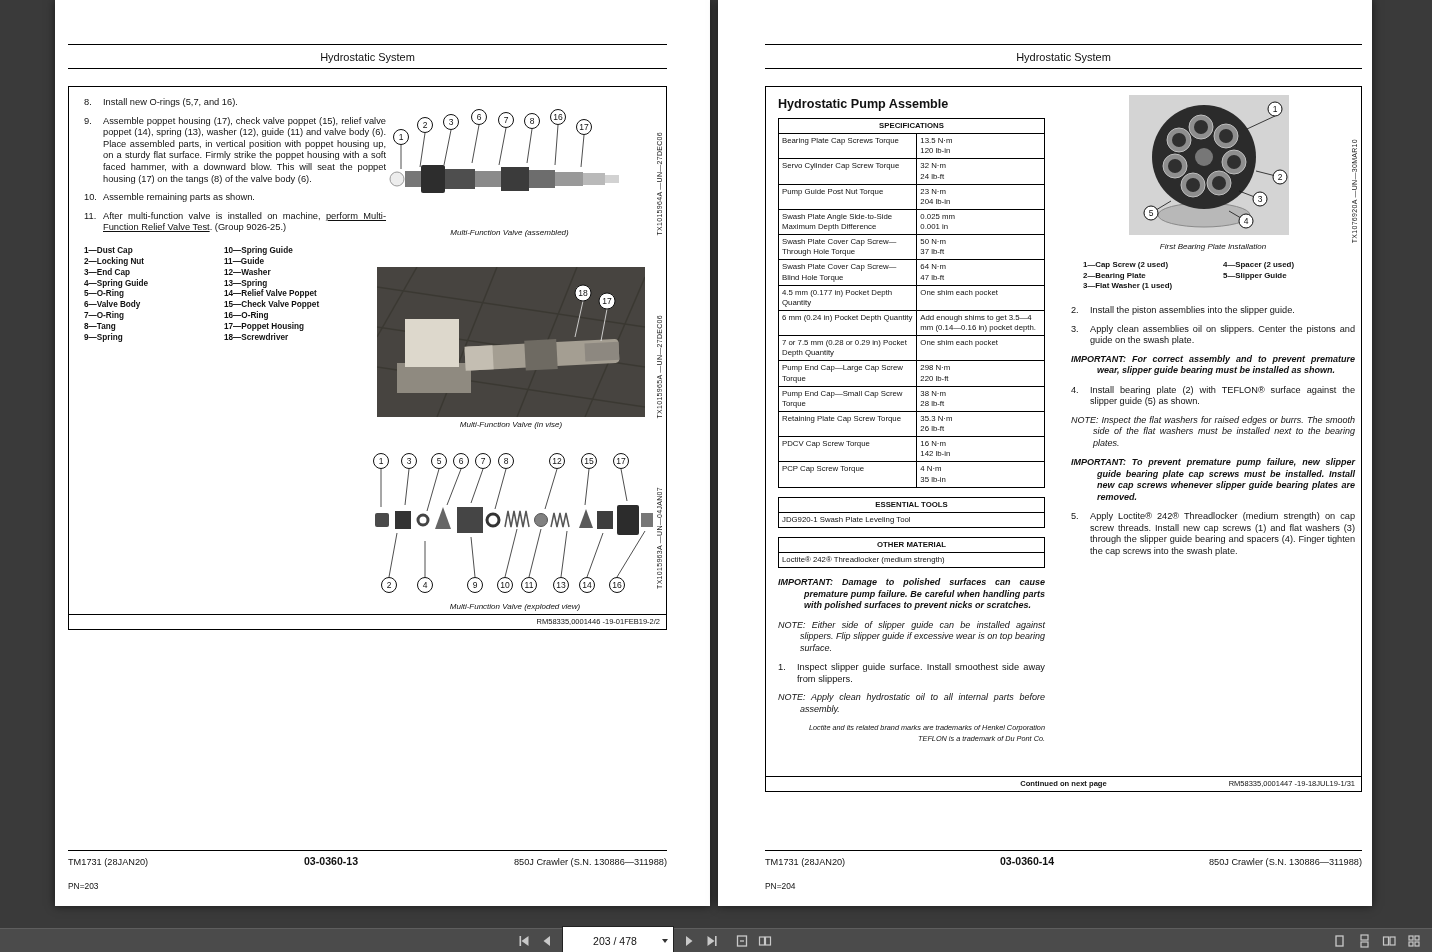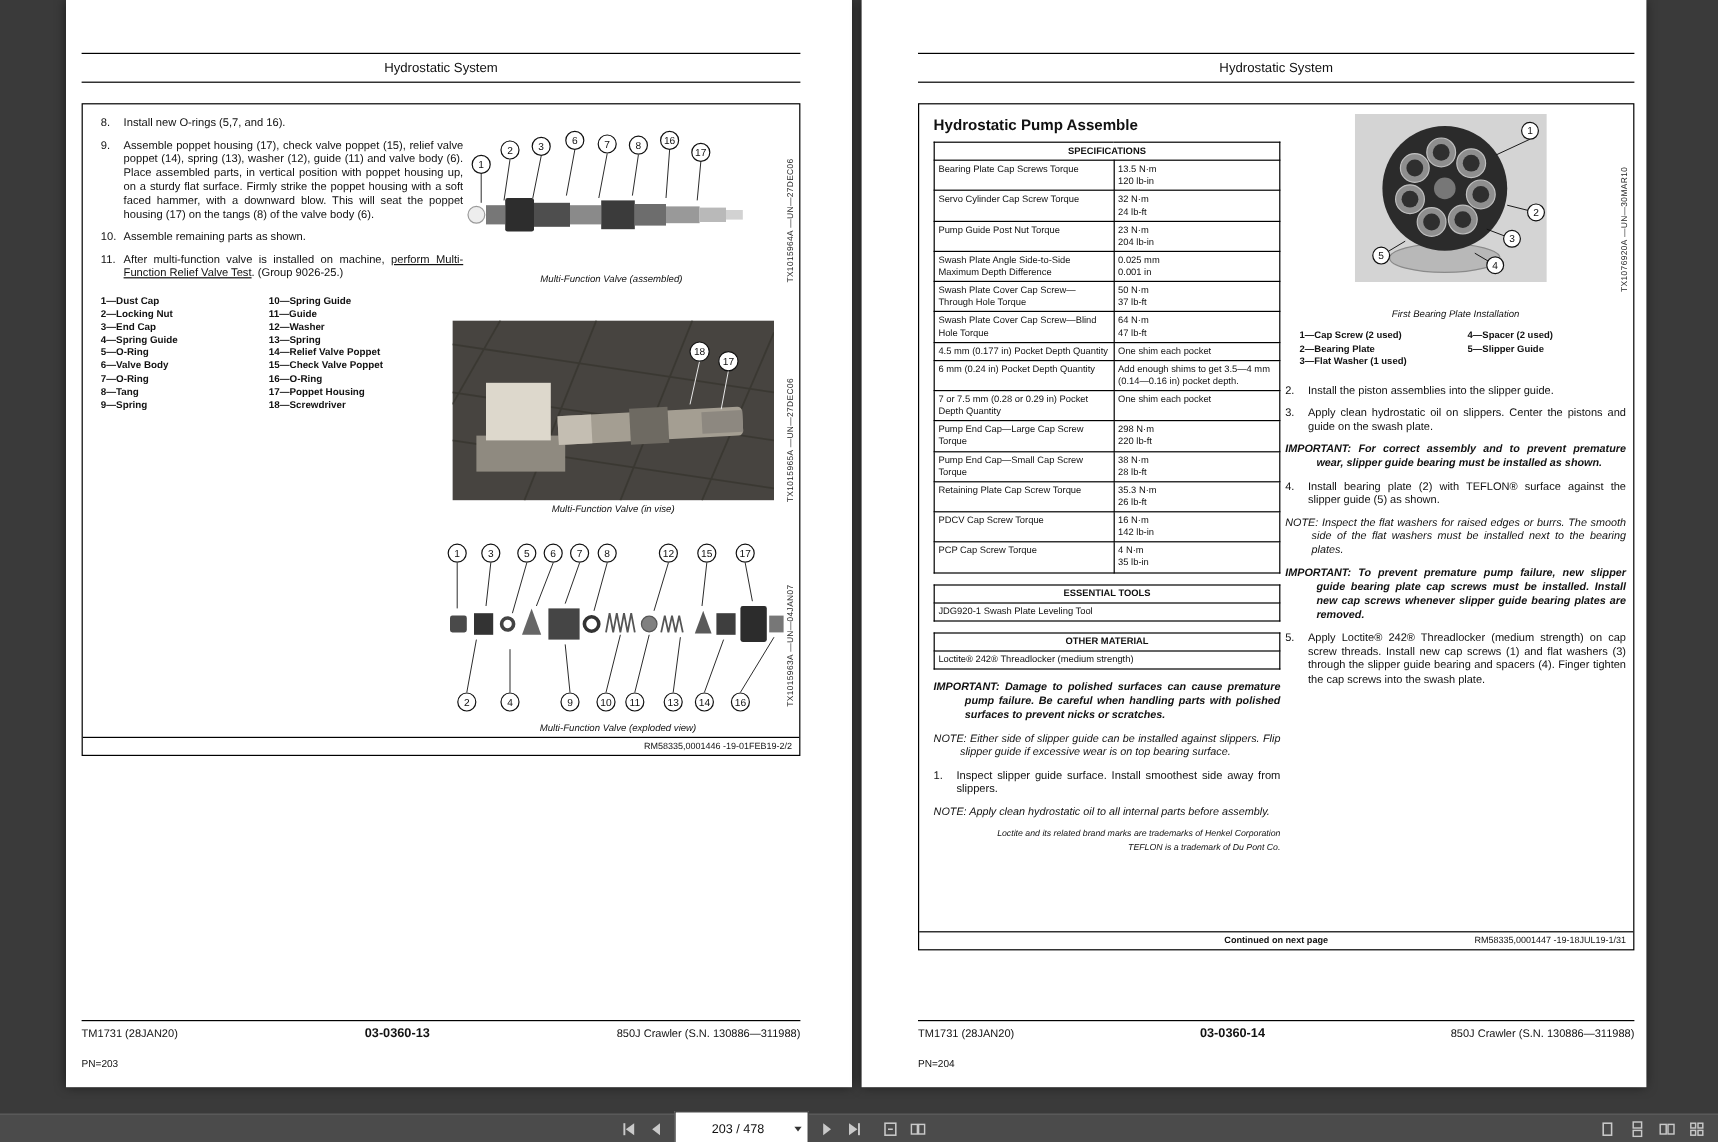--- a/index.html
+++ b/index.html
@@ -66,40 +66,40 @@
   .continued { font-weight:bold; font-size:7.6px; }
   .doccode-abs { position:absolute; right:6px; top:2px; }
 
   
   .pagefoot { position:absolute; top:850px; left:0; right:0; border-top:1.4px solid #000; padding-top:4px; }
   .foot-row { display:flex; justify-content:space-between; align-items:baseline; font-size:9.2px; }
   .fc { font-weight:bold; font-size:10.6px; }
   .pn { text-align:left; font-size:8.4px; margin-top:14px; }
 
   
-  .lcol-rp { position:absolute; left:12px; top:10px; width:289px; }
+  .lcol-rp { position:absolute; left:12px; top:10px; width:267px; }
   .rcol-rp { position:absolute; left:305px; top:8px; width:284px; }
   .rp-title { font-size:12.6px; font-weight:bold; margin-bottom:7px; }
 
   table.spec { border-collapse:collapse; width:100%; margin-bottom:9px; }
   table.spec td { border:1px solid #000; padding:2px 3px; font-size:7.8px; line-height:1.3; vertical-align:top; }
   td.thdr { text-align:center; font-weight:bold; font-size:8.1px; padding:2px; }
   td.lbl { width:52%; }
   td.val { white-space:pre-line; }
 
   .imp  { font-weight:bold; font-style:italic; font-size:9px; line-height:1.28; margin-bottom:8px;
           padding-left:26px; text-indent:-26px; text-align:justify; }
   .imp-cont { font-weight:bold; font-style:italic; font-size:9px; line-height:1.28; margin-bottom:8px;
           padding-left:26px; text-align:justify; }
   .note { font-style:italic; font-size:9px; line-height:1.28; margin-bottom:8px;
           padding-left:22px; text-indent:-22px; text-align:justify; }
   .tm { font-size:7.3px; font-style:italic; line-height:1.4;text-align:right; }
 
   .rp-fig { margin-left:58px; width:164px; }
-  .rp-figcap { text-align:center; font-size:8px; font-style:italic; margin-top:17px; }
+  .rp-figcap { text-align:center; font-size:8px; font-style:italic; margin-top:3px; }
   .rp-legend { display:flex; margin-top:9px; margin-left:12px; font-size:7.9px; font-weight:bold; line-height:1.35; }
   .rp-legend .c1 { width:140px; }
   .rp-steps { margin-top:13px; }
   .rcol-rp .step { font-size:9.2px; }
 
   
   .toolbar {
     position:absolute; left:0; right:0; bottom:0; height:24px;
     background:#4b4b4b; border-top:1px solid #5e5e5e;
   }
@@ -528,21 +528,21 @@
             </div>
           </div>
 
           <div class="rp-steps">
             <div class="step">
               <span class="n">2.</span>
               <span class="t">Install the piston assemblies into the slipper guide.</span>
             </div>
             <div class="step">
               <span class="n">3.</span>
-              <span class="t">Apply clean hydrostatic oil on slippers. Center the pistons and guide on the swash plate.</span>
+              <span class="t">Apply clean assemblies oil on slippers. Center the pistons and guide on the swash plate.</span>
             </div>
             <p class="imp">IMPORTANT: For correct assembly and to prevent premature wear, slipper guide bearing must be installed as shown.</p>
             <div class="step">
               <span class="n">4.</span>
               <span class="t">Install bearing plate (2) with TEFLON® surface against the slipper guide (5) as shown.</span>
             </div>
             <p class="note">NOTE: Inspect the flat washers for raised edges or burrs. The smooth side of the flat washers must be installed next to the bearing plates.</p>
             <p class="imp">IMPORTANT: To prevent premature pump failure, new slipper guide bearing plate cap screws must be installed. Install new cap screws whenever slipper guide bearing plates are removed.</p>
             <div class="step">
               <span class="n">5.</span>

